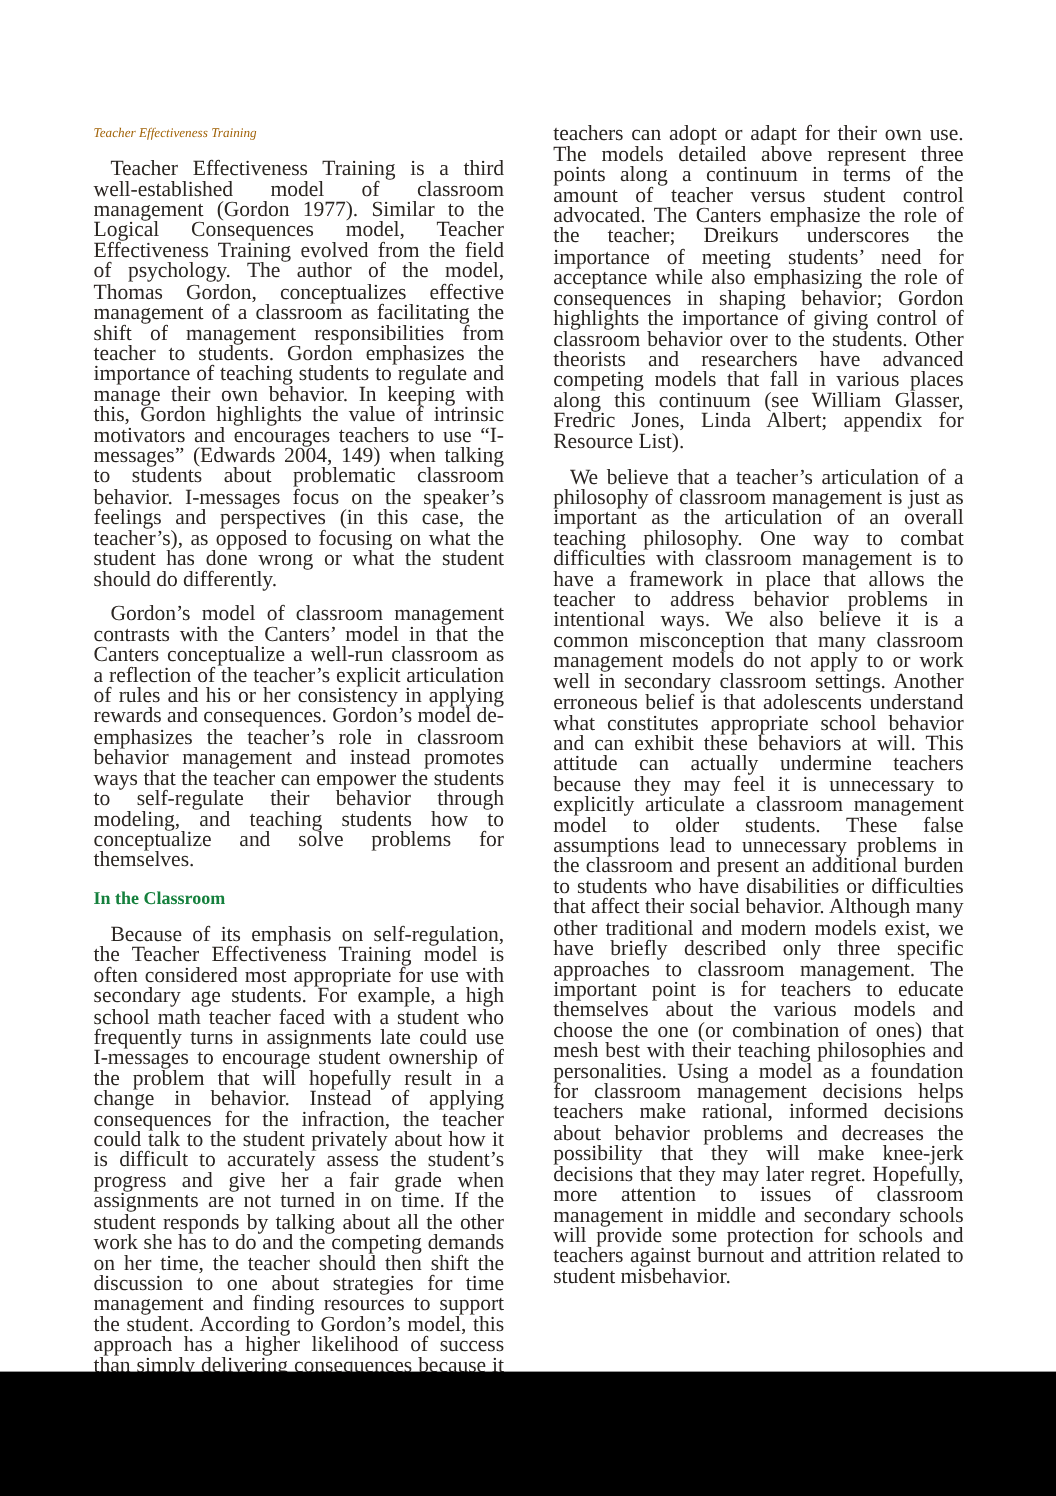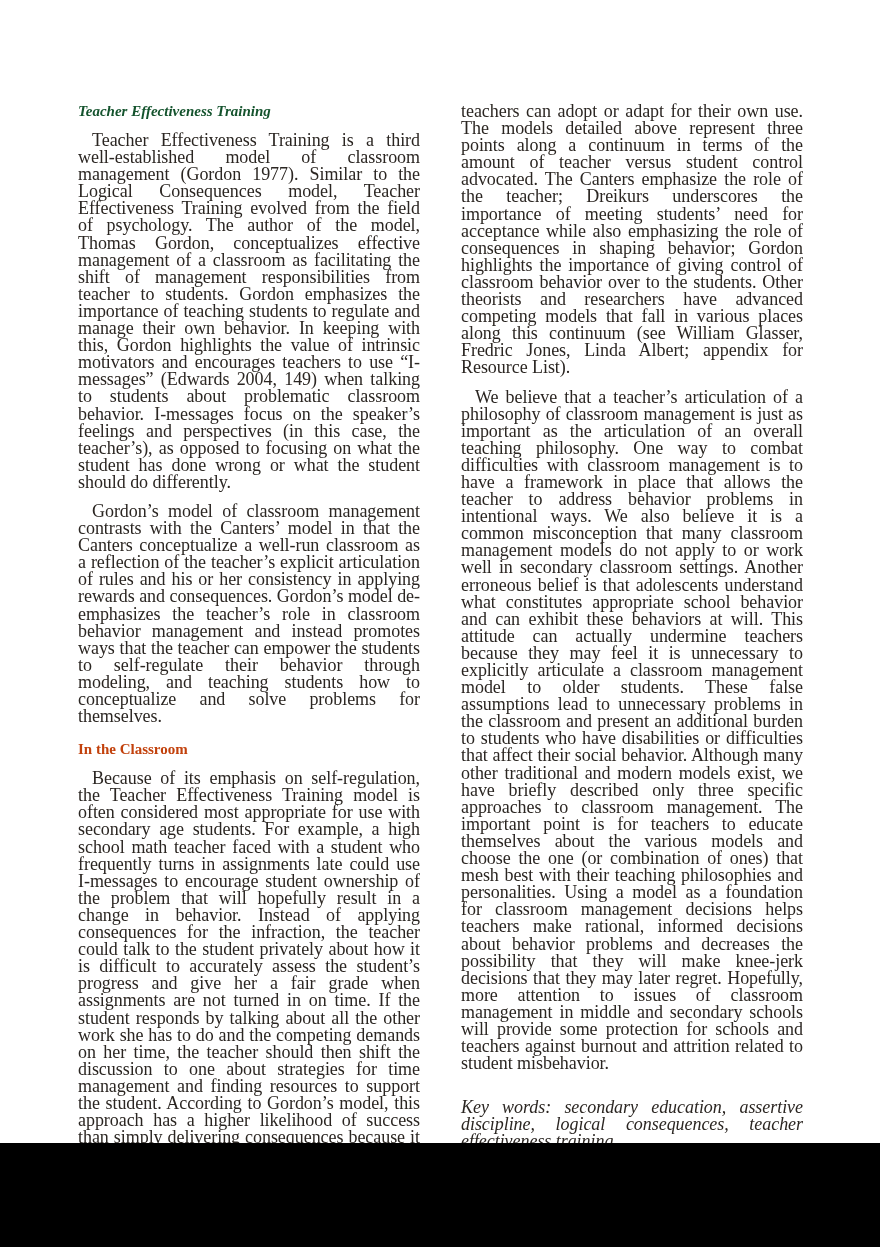--- a/index.html
+++ b/index.html
@@ -24,32 +24,32 @@
     margin: 0;
     font-size: 18px;
     line-height: 17.1px;
     text-align: justify;
     letter-spacing: -0.05px;
   }
   p.indent { text-indent: 14px; margin-top: 12px; }
   p.no-indent { text-indent: 0; }
   .run-head {
     margin: 0 0 7px 0;
-    font-size: 15px;
+    font-size: 11px;
     line-height: 17px;
     font-style: italic;
-    font-weight: bold;
-    color: #14532d;
+    font-weight: normal;
+    color: #a16207;
   }
   .sub-head {
     margin: 15px 0 3px 0;
     font-size: 15px;
     line-height: 18px;
     font-weight: bold;
-    color: #c2410c;
+    color: #15803d;
   }
   .conclusion-head {
     margin: 16px 0 7px 0;
     font-family: "Liberation Sans", sans-serif;
     font-size: 17.5px;
     line-height: 20px;
     font-weight: bold;
     letter-spacing: 0.2px;
     color: #ec4899;
   }
@@ -76,20 +76,19 @@
       <p class="indent">Teacher Effectiveness Training is a third well-established model of classroom management (Gordon 1977). Similar to the Logical Consequences model, Teacher Effectiveness Training evolved from the field of psychology. The author of the model, Thomas Gordon, conceptualizes effective management of a classroom as facilitating the shift of management responsibilities from teacher to students. Gordon emphasizes the importance of teaching students to regulate and manage their own behavior. In keeping with this, Gordon highlights the value of intrinsic motivators and encourages teachers to use “I-messages” (Edwards 2004, 149) when talking to students about problematic classroom behavior. I-messages focus on the speaker’s feelings and perspectives (in this case, the teacher’s), as opposed to focusing on what the student has done wrong or what the student should do differently.</p>
       <p class="indent">Gordon’s model of classroom management contrasts with the Canters’ model in that the Canters conceptualize a well-run classroom as a reflection of the teacher’s explicit articulation of rules and his or her consistency in applying rewards and consequences. Gordon’s model de-emphasizes the teacher’s role in classroom behavior management and instead promotes ways that the teacher can empower the students to self-regulate their behavior through modeling, and teaching students how to conceptualize and solve problems for themselves.</p>
       <h4 class="sub-head">In the Classroom</h4>
       <p class="indent">Because of its emphasis on self-regulation, the Teacher Effectiveness Training model is often considered most appropriate for use with secondary age students. For example, a high school math teacher faced with a student who frequently turns in assignments late could use I-messages to encourage student ownership of the problem that will hopefully result in a change in behavior. Instead of applying consequences for the infraction, the teacher could talk to the student privately about how it is difficult to accurately assess the student’s progress and give her a fair grade when assignments are not turned in on time. If the student responds by talking about all the other work she has to do and the competing demands on her time, the teacher should then shift the discussion to one about strategies for time management and finding resources to support the student. According to Gordon’s model, this approach has a higher likelihood of success than simply delivering consequences because it represents an attempt to help the student change his or her own behavior.</p>
       <h2 class="conclusion-head">Conclusion</h2>
     </div>
 
     <div class="col">
       <p class="no-indent">teachers can adopt or adapt for their own use. The models detailed above represent three points along a continuum in terms of the amount of teacher versus student control advocated. The Canters emphasize the role of the teacher; Dreikurs underscores the importance of meeting students’ need for acceptance while also emphasizing the role of consequences in shaping behavior; Gordon highlights the importance of giving control of classroom behavior over to the students. Other theorists and researchers have advanced competing models that fall in various places along this continuum (see William Glasser, Fredric Jones, Linda Albert; appendix for Resource List).</p>
       <p class="indent">We believe that a teacher’s articulation of a philosophy of classroom management is just as important as the articulation of an overall teaching philosophy. One way to combat difficulties with classroom management is to have a framework in place that allows the teacher to address behavior problems in intentional ways. We also believe it is a common misconception that many classroom management models do not apply to or work well in secondary classroom settings. Another erroneous belief is that adolescents understand what constitutes appropriate school behavior and can exhibit these behaviors at will. This attitude can actually undermine teachers because they may feel it is unnecessary to explicitly articulate a classroom management model to older students. These false assumptions lead to unnecessary problems in the classroom and present an additional burden to students who have disabilities or difficulties that affect their social behavior. Although many other traditional and modern models exist, we have briefly described only three specific approaches to classroom management. The important point is for teachers to educate themselves about the various models and choose the one (or combination of ones) that mesh best with their teaching philosophies and personalities. Using a model as a foundation for classroom management decisions helps teachers make rational, informed decisions about behavior problems and decreases the possibility that they will make knee-jerk decisions that they may later regret. Hopefully, more attention to issues of classroom management in middle and secondary schools will provide some protection for schools and teachers against burnout and attrition related to student misbehavior.</p>
-      <p class="keywords no-indent">Key words: secondary education, assertive discipline, logical consequences, teacher effectiveness training</p>
     </div>
 
   </div>
 
   <div class="bottom-bar"></div>
 
 </div>
 
 </body></html>

